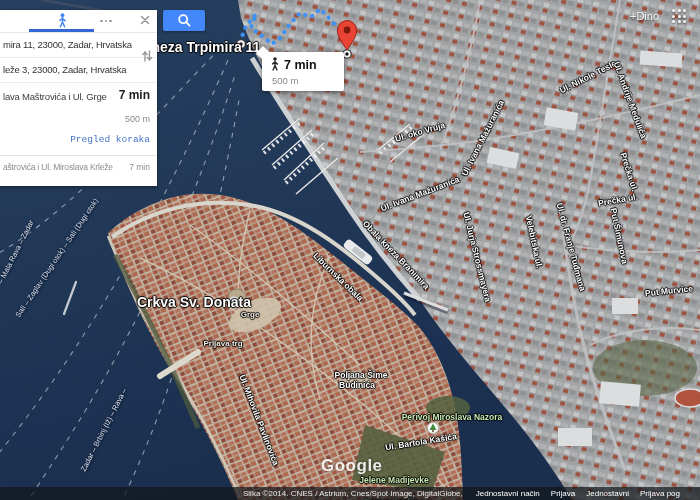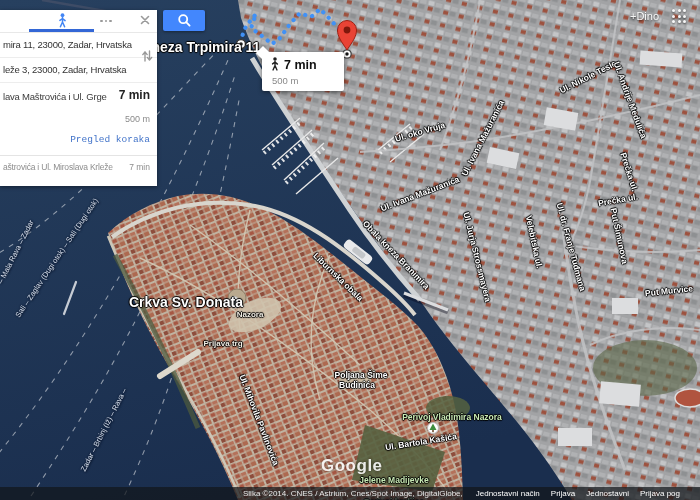--- a/index.html
+++ b/index.html
@@ -236,26 +236,26 @@
       <span class="map-label road" style="left: 618px; top: 200px; transform: translate(-50%, -50%) rotate(-10deg);">Prečka ul.</span>
       <span class="map-label road" style="left: 571px; top: 247px; transform: translate(-50%, -50%) rotate(75deg);">Ul. dr. Franje Tuđmana</span>
       <span class="map-label road" style="left: 619px; top: 236px; transform: translate(-50%, -50%) rotate(78deg);">Put Šimunova</span>
       <span class="map-label road" style="left: 534px; top: 242px; transform: translate(-50%, -50%) rotate(78deg);">Velebitska ul.</span>
       <span class="map-label road" style="left: 396px; top: 255px; transform: translate(-50%, -50%) rotate(46deg);">Obala kneza Branimira</span>
       <span class="map-label road" style="left: 477px; top: 257px; transform: translate(-50%, -50%) rotate(76deg);">Ul. Jurja Strossmayera</span>
       <span class="map-label road" style="left: 338px; top: 277px; transform: translate(-50%, -50%) rotate(44deg);">Liburnska obala</span>
       <span class="map-label road" style="left: 669px; top: 291px; transform: translate(-50%, -50%) rotate(-6deg);">Put Murvice</span>
       <span class="map-label road" style="left: 259px; top: 420px; transform: translate(-50%, -50%) rotate(69deg);">Ul. Mihovila Pavlinovića</span>
       <span class="map-label road" style="left: 421px; top: 442px; transform: translate(-50%, -50%) rotate(-9deg);">Ul. Bartola Kašića</span>
-      <span class="map-label poi" style="left: 186px; top: 302px; transform: translate(-50%, -50%) rotate(0deg);">Crkva Sv. Donata</span>
-      <span class="map-label poismall" style="left: 250px; top: 315px; transform: translate(-50%, -50%) rotate(0deg);">Nazora</span>
+      <span class="map-label poi" style="left: 194px; top: 302px; transform: translate(-50%, -50%) rotate(0deg);">Crkva Sv. Donata</span>
+      <span class="map-label poismall" style="left: 250px; top: 315px; transform: translate(-50%, -50%) rotate(0deg);">Grge</span>
       <span class="map-label poismall" style="left: 223px; top: 344px; transform: translate(-50%, -50%) rotate(0deg);">Prijava trg</span>
       <span class="map-label road" style="left: 361px; top: 375px; transform: translate(-50%, -50%) rotate(0deg);">Poljana Šime</span>
       <span class="map-label road" style="left: 357px; top: 385px; transform: translate(-50%, -50%) rotate(0deg);">Budinića</span>
-      <span class="map-label park" style="left: 452px; top: 417px; transform: translate(-50%, -50%) rotate(0deg);">Perivoj Vladimira Nazora</span>
+      <span class="map-label park" style="left: 452px; top: 417px; transform: translate(-50%, -50%) rotate(0deg);">Perivoj Miroslava Nazora</span>
       <span class="map-label park" style="left: 394px; top: 470px; transform: translate(-50%, -50%) rotate(0deg); margin-top: 32px;">Perivoj kraljice</span>
       <span class="map-label park" style="left: 394px; top: 480px; transform: translate(-50%, -50%) rotate(0deg);">Jelene Madijevke</span>
       <span class="map-label sea" style="left: 16px; top: 252px; transform: translate(-50%, -50%) rotate(-63deg);">– Mala Rava – Zadar</span>
       <span class="map-label sea" style="left: 57px; top: 258px; transform: translate(-50%, -50%) rotate(-56deg);">Sali – Zaglav (Dugi otok) – Sali (Dugi otok)</span>
       <span class="map-label sea" style="left: 104px; top: 430px; transform: translate(-50%, -50%) rotate(-63deg);">Zadar – Brbinj (Iž) – Rava –</span>
     </div>
 
   <div class="route-popup">
     <div class="popup-row">
       <svg width="10" height="15" viewBox="0 0 10 16">

